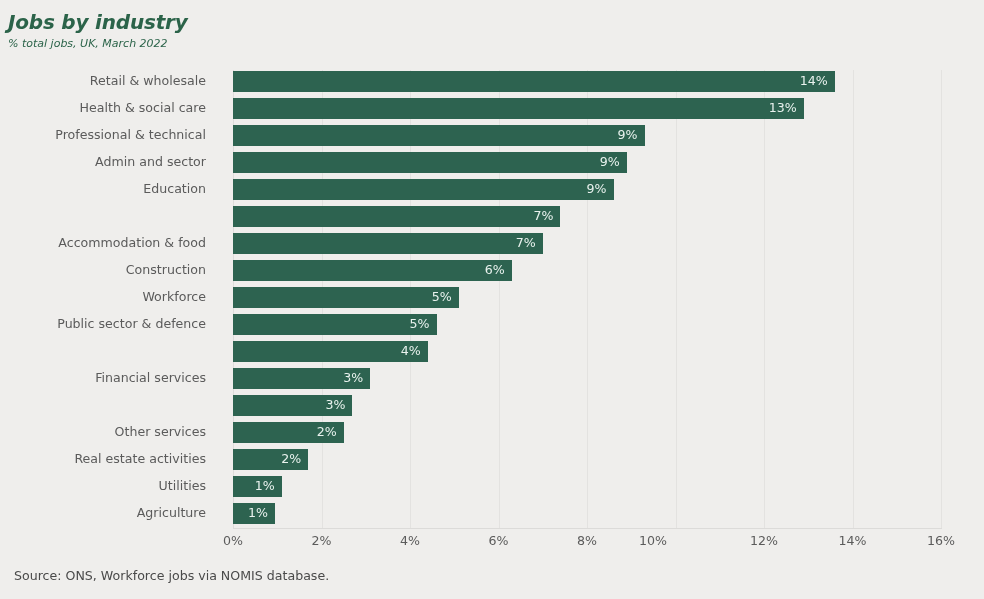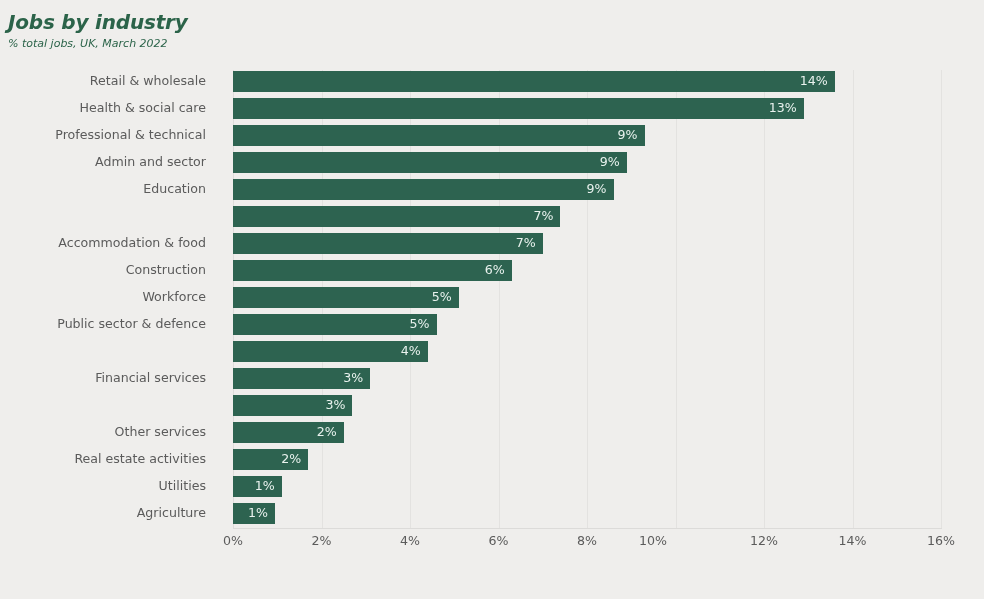--- a/index.html
+++ b/index.html
@@ -310,14 +310,15 @@
       <div class="xtick" style="left: 321.5px;">2%</div>
       <div class="xtick" style="left: 410px;">4%</div>
       <div class="xtick" style="left: 498.5px;">6%</div>
       <div class="xtick" style="left: 587px;">8%</div>
       <div class="xtick" style="left: 653px;">10%</div>
       <div class="xtick" style="left: 764px;">12%</div>
       <div class="xtick" style="left: 852.5px;">14%</div>
       <div class="xtick" style="left: 941px;">16%</div>
     </div>
 
+  <div class="source-note">Source: ONS, Workforce jobs via NOMIS database.</div>
 
 </div>
 
 </body></html>

